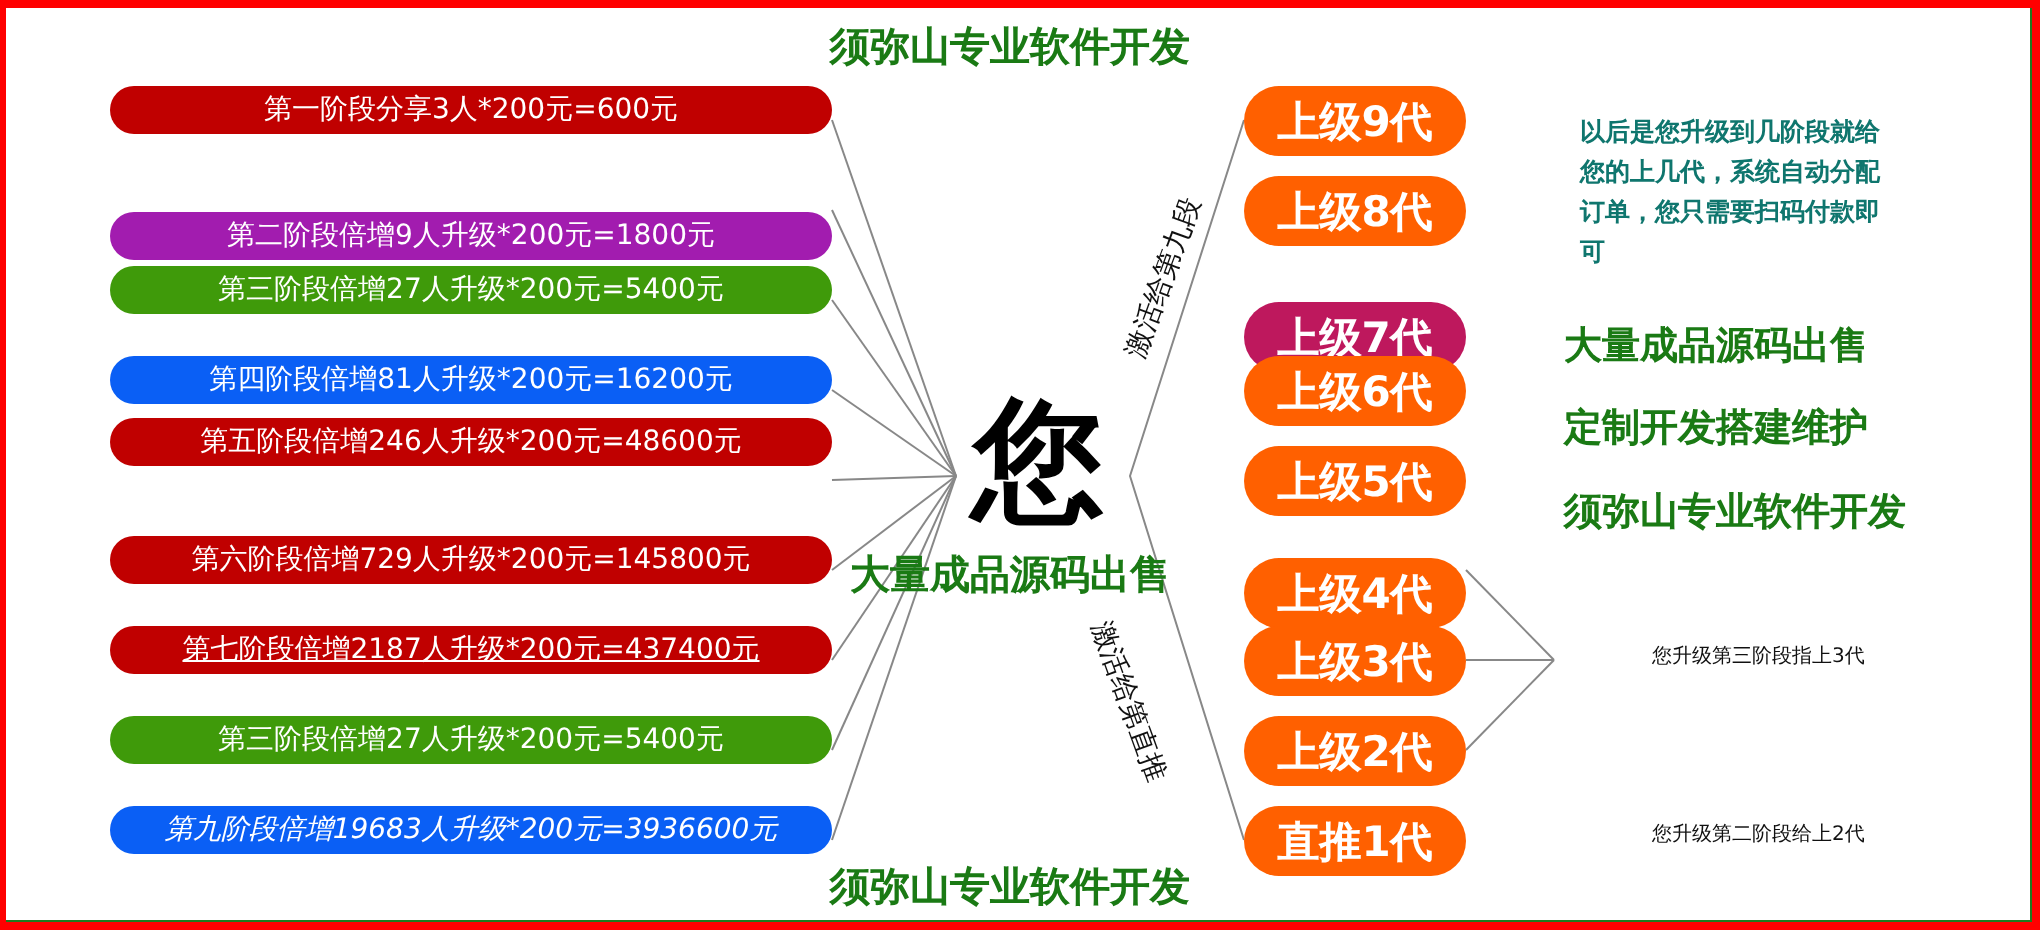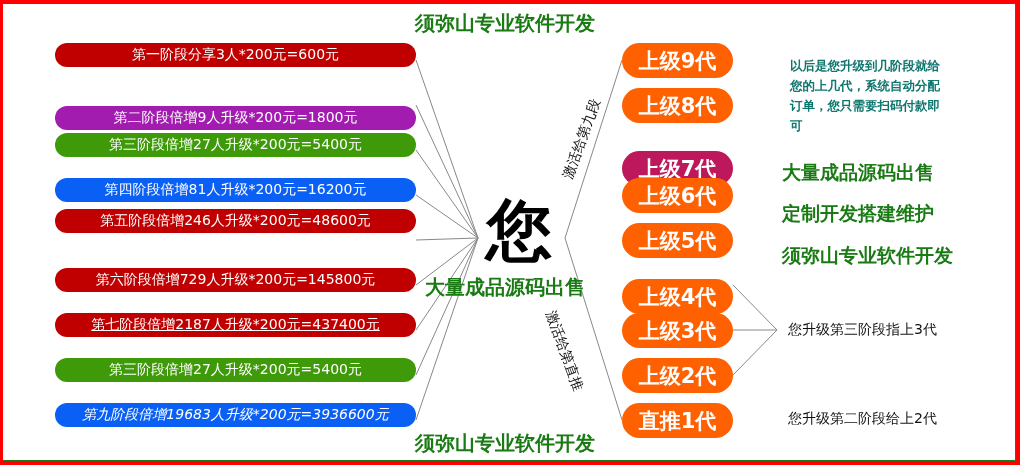--- a/index.html
+++ b/index.html
@@ -14,21 +14,21 @@
   .pill { position: absolute; border-radius: 18px; color: #fff; display: flex; align-items: center;
           justify-content: center; font-size: 14px; white-space: nowrap; box-sizing: border-box; }
   .stage { left: 55px; width: 361px; height: 24px; }
   .gen { left: 622px; width: 111px; height: 35px; font-size: 21px; font-weight: bold; }
   .title-green { position: absolute; color: #1a7a14; font-weight: bold; font-size: 20px; white-space: nowrap; }
   .you { position: absolute; left: 486px; top: 198px; font-size: 66px; font-weight: bold; color: #000; line-height: 1; }
   .rot { position: absolute; font-size: 14px; color: #111; white-space: nowrap; }
   .note { position: absolute; left: 790px; top: 56px; width: 160px; color: #0f766e; font-size: 12.5px;
           line-height: 20px; font-weight: bold; }
   .promo { position: absolute; left: 782px; color: #1a7a14; font-weight: bold; font-size: 19px; white-space: nowrap; }
-  .caption { position: absolute; left: 788px; font-size: 14px; color: #111; white-space: nowrap; }
+  .caption { position: absolute; left: 826px; font-size: 10px; color: #111; white-space: nowrap; }
 </style>
 </head>
 <body>
 
 <div class="frame"></div>
 <div class="inner-line"></div>
 
 <svg class="lines" viewBox="0 0 1020 465">
   <g stroke="#888" stroke-width="1" fill="none">
 

